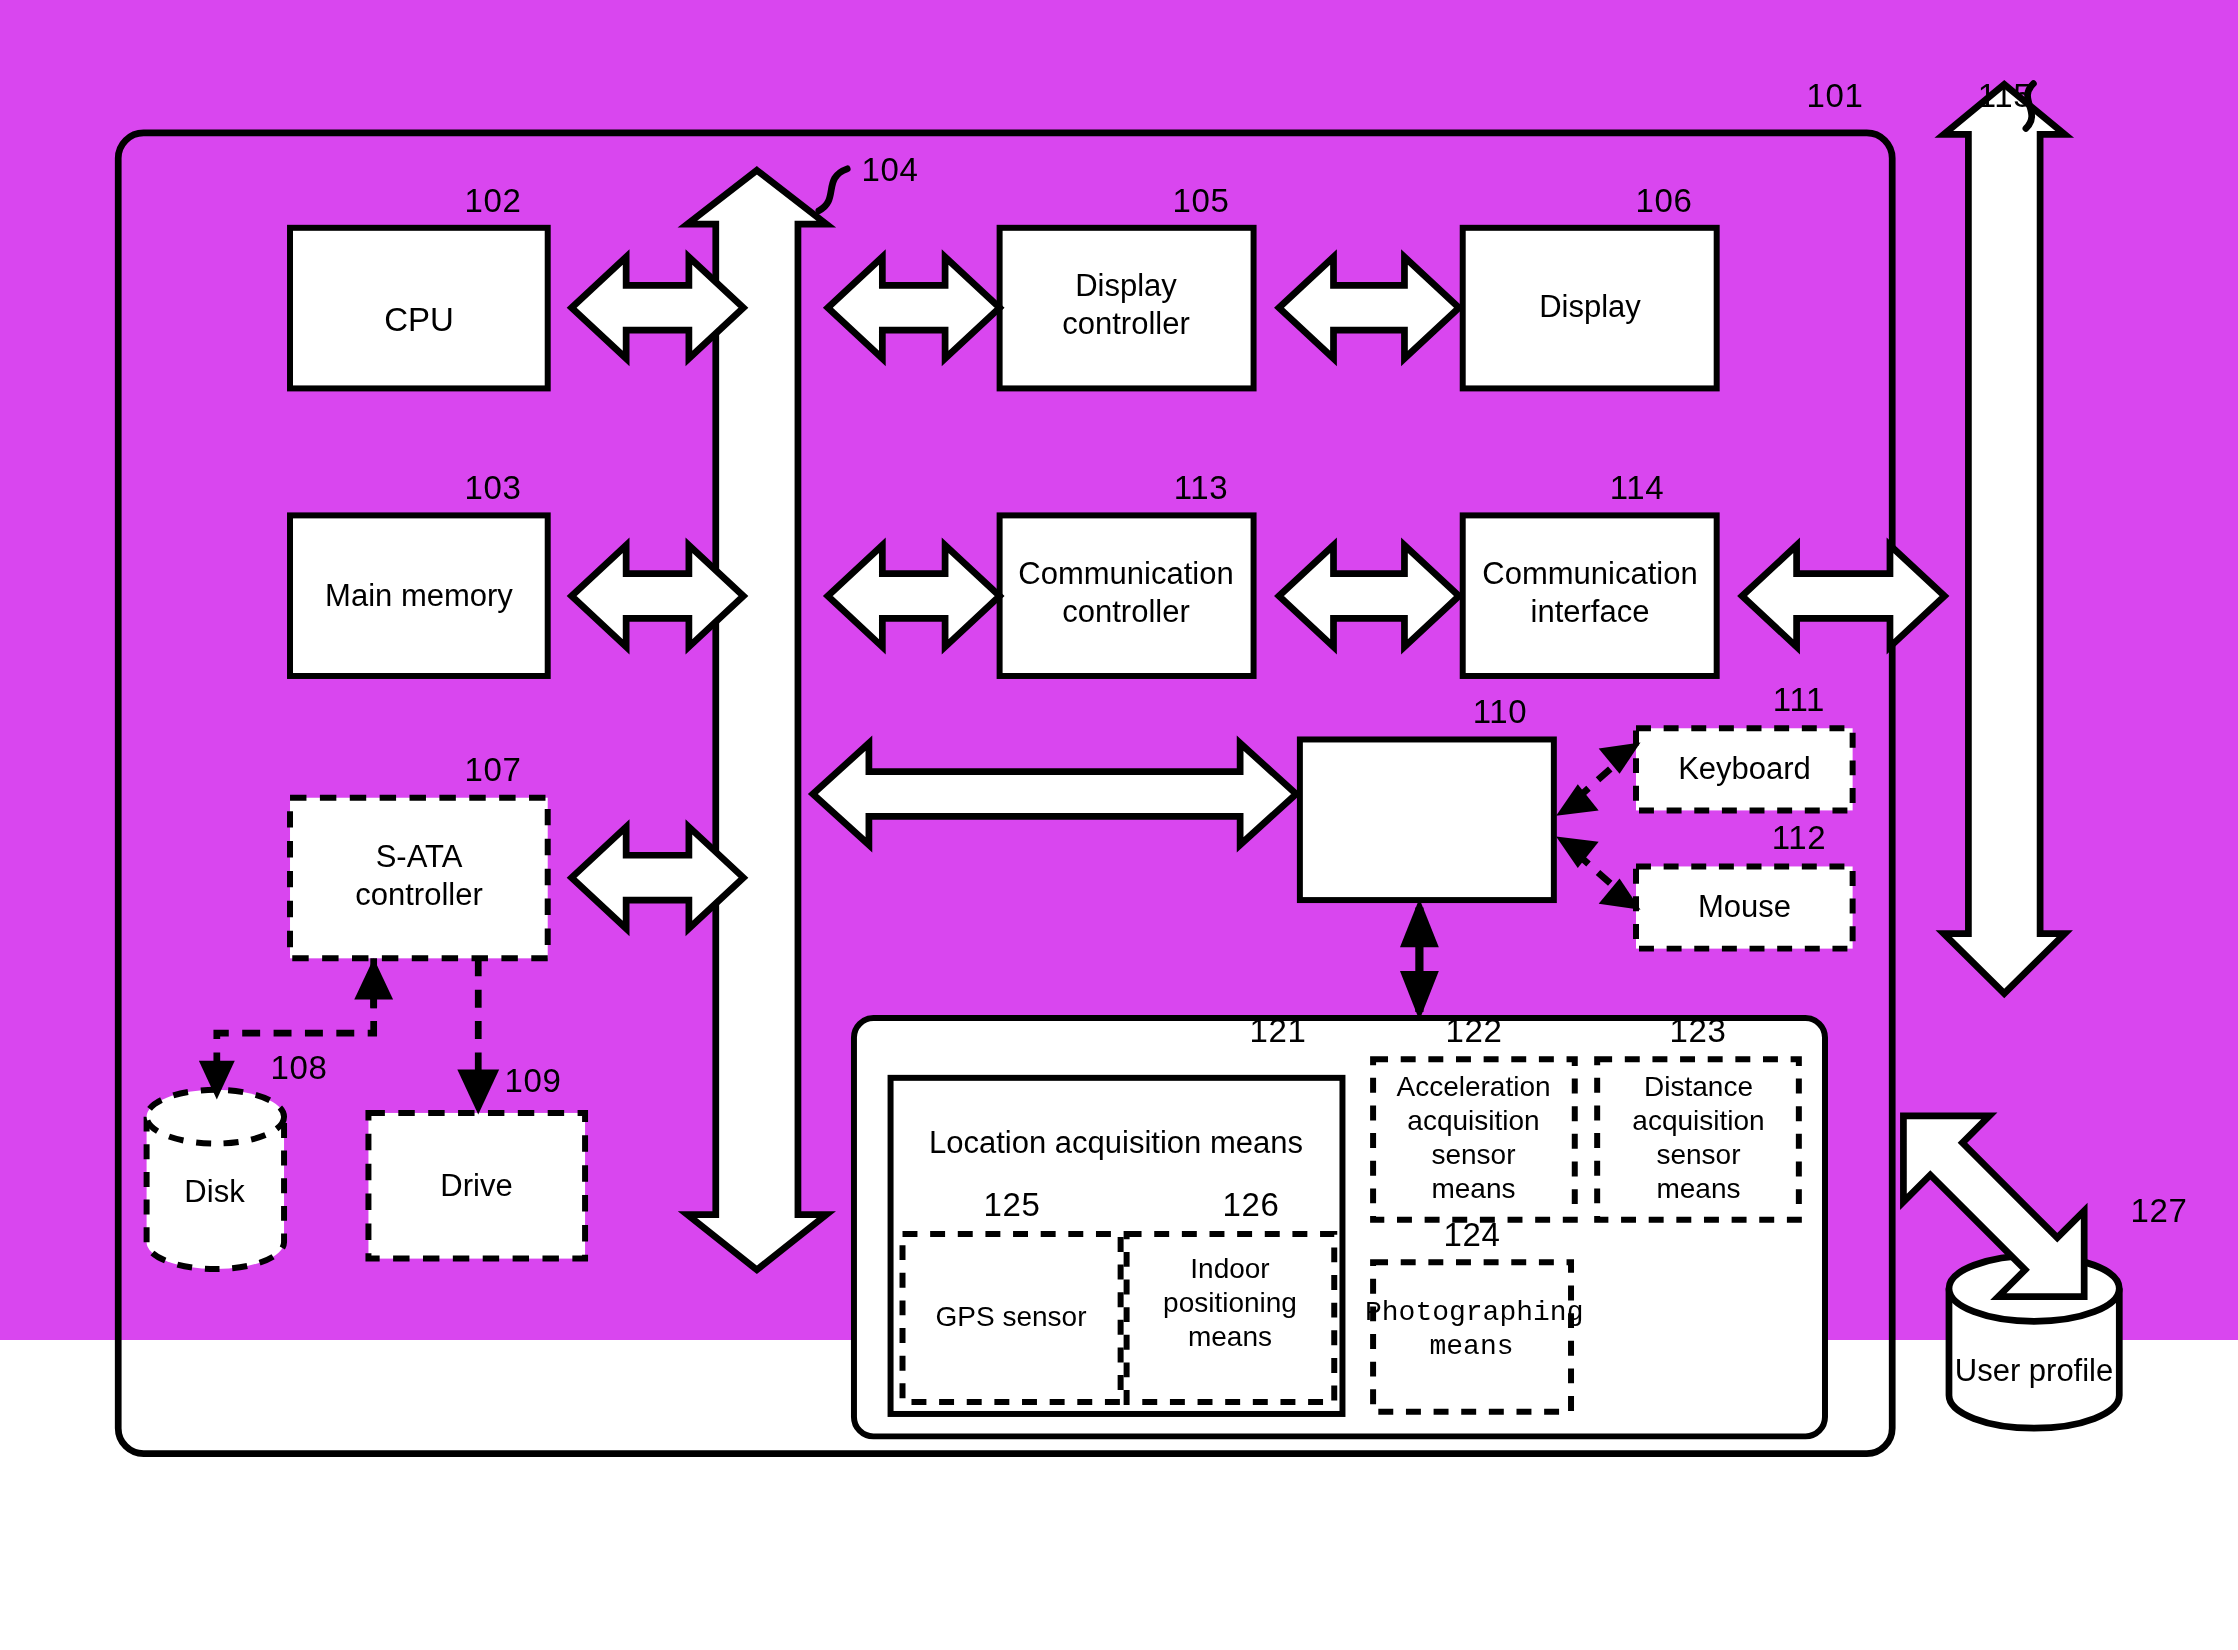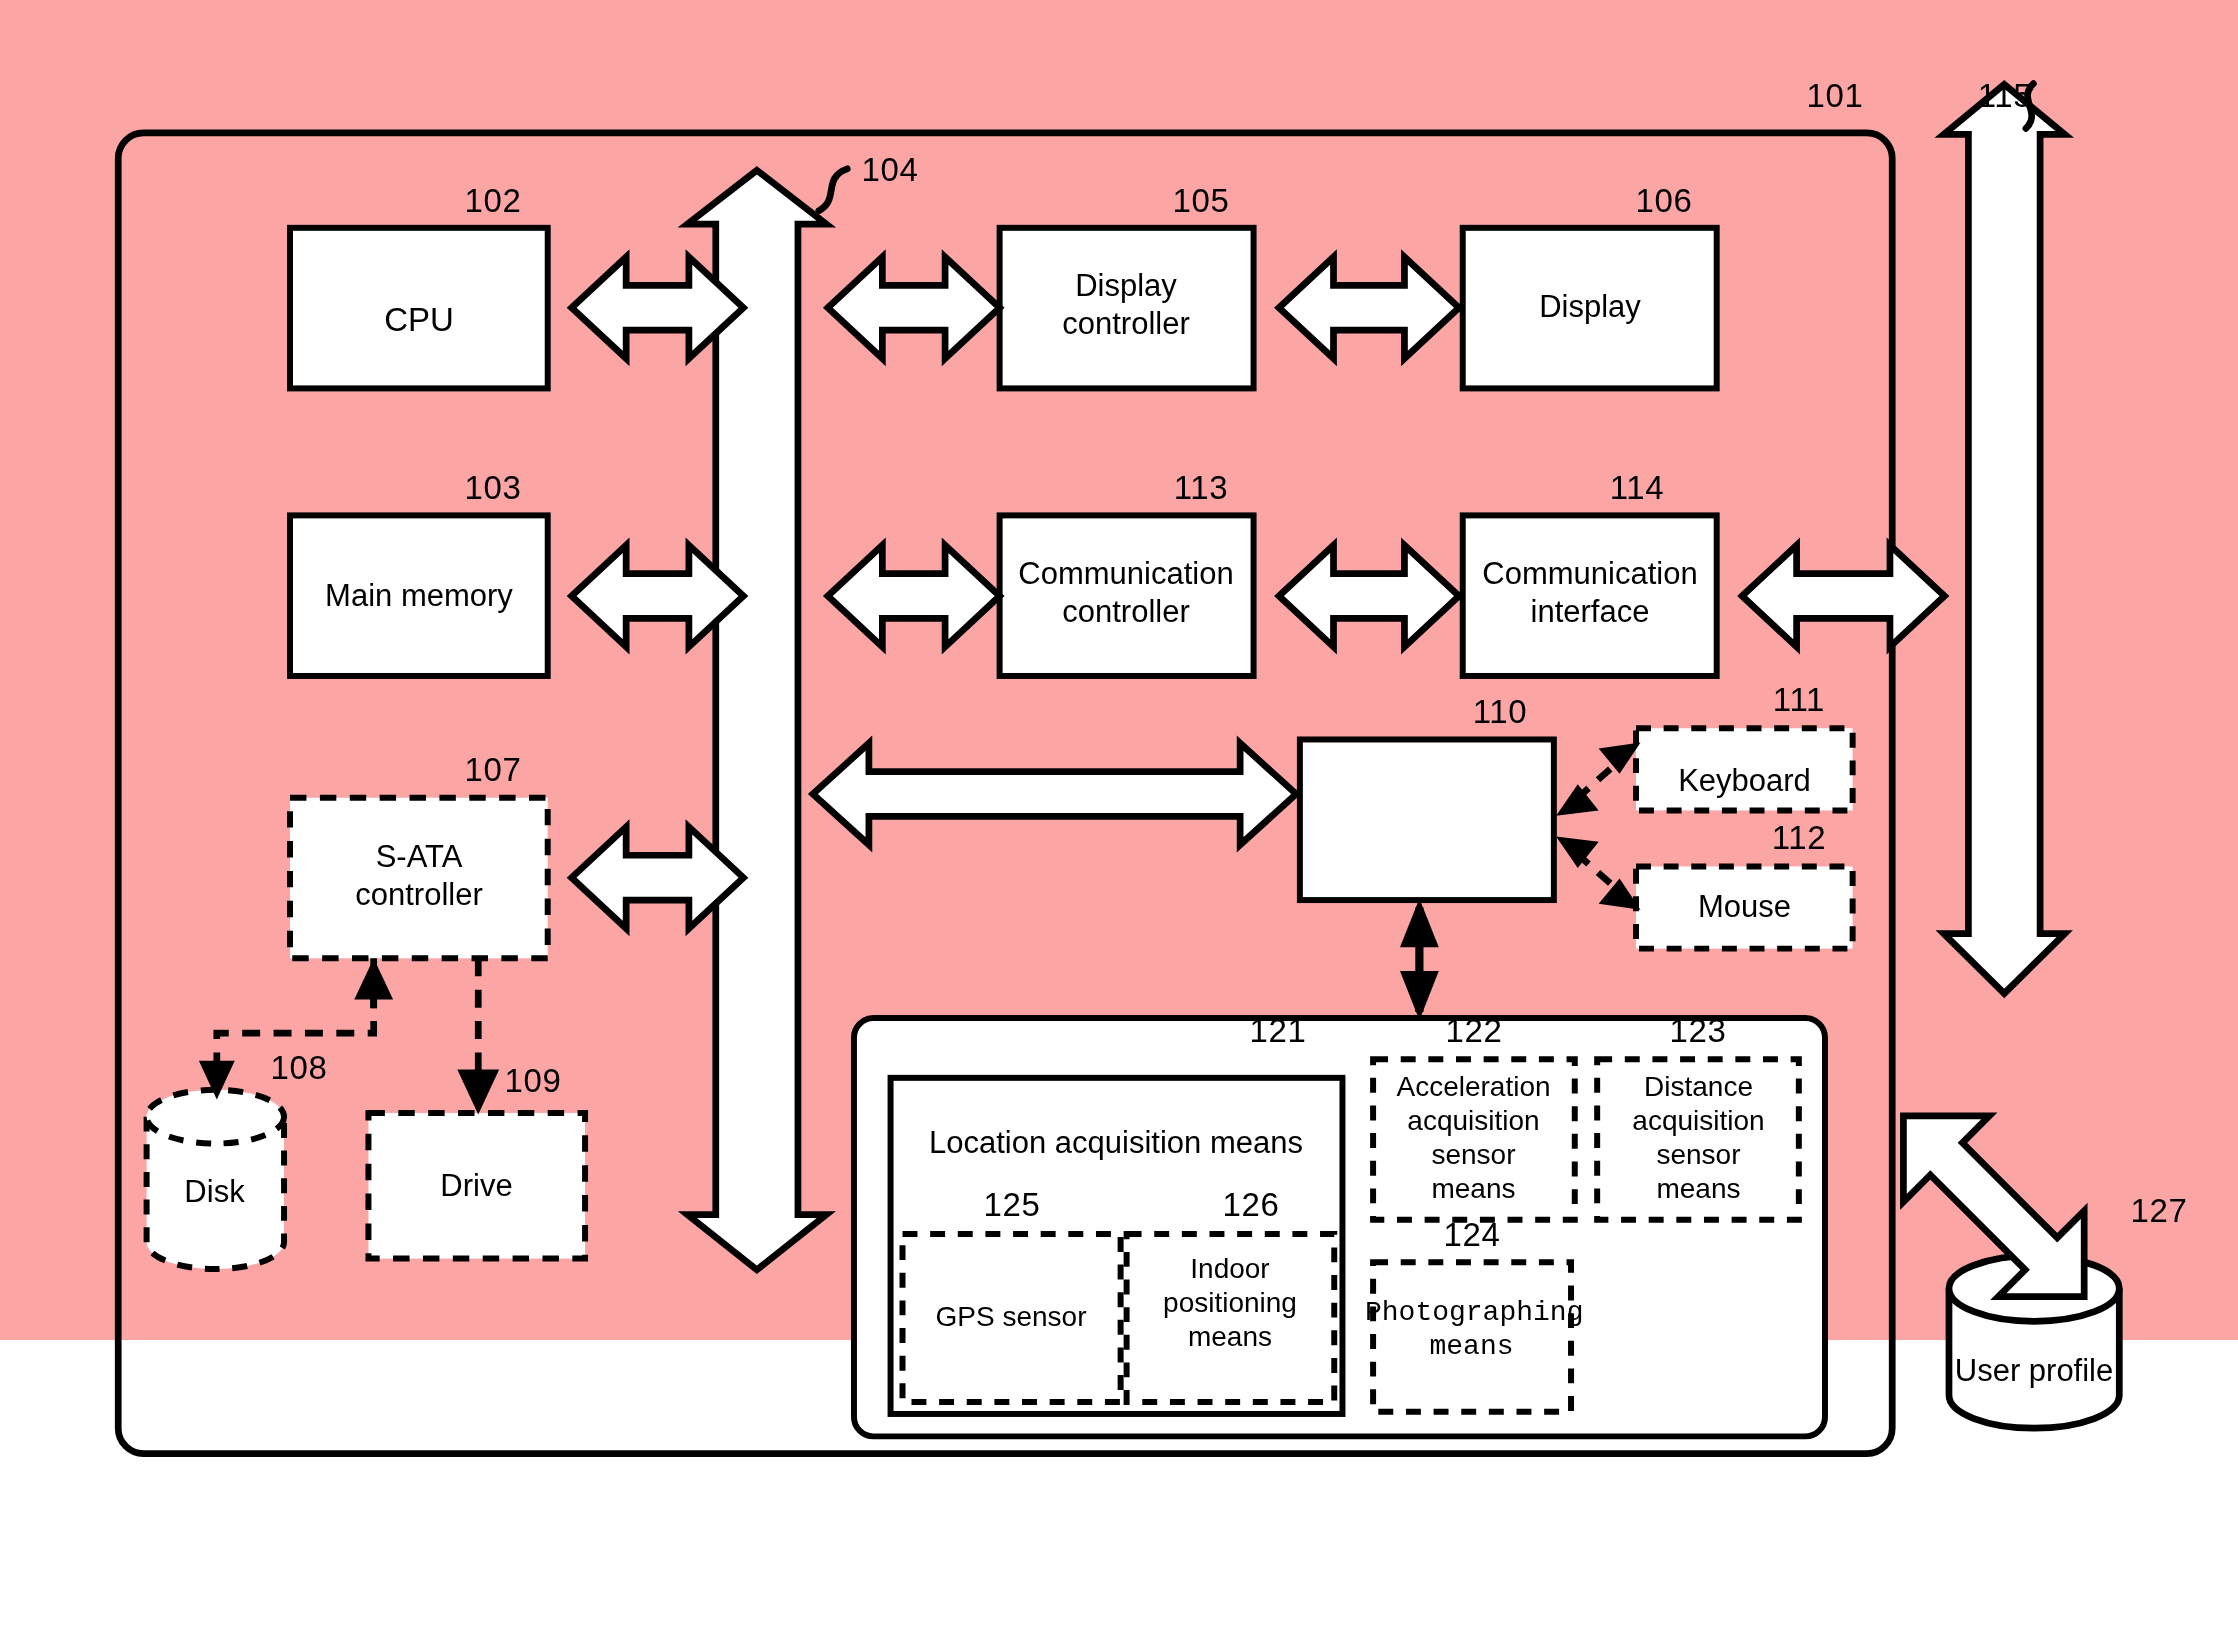--- a/index.html
+++ b/index.html
@@ -11,21 +11,21 @@
     width: 2239px;
     height: 1650px;
     font-family: "Liberation Sans", sans-serif;
     color: #000000;
     overflow: hidden;
   }
   #stage {
     position: relative;
     width: 2239px;
     height: 1340px;
-    background: #fca5a5;
+    background: #d946ef;
   }
   svg.layer {
     position: absolute;
     left: 0;
     top: 0;
     width: 2239px;
     height: 1650px;
   }
   
   .tx {
@@ -262,21 +262,21 @@
 
   <div class="tx boxlabel" style="left:1463px; top:288px; width:254px;">Display</div>
 
   <div class="tx boxlabel" style="left:993px; top:555px; width:266px;">Communication
 controller</div>
 
   <div class="tx boxlabel" style="left:1457px; top:555px; width:266px;">Communication
 interface</div>
 
 
-  <div class="tx boxlabel" style="left:1636px; top:750px; width:217px;margin-top:12px;">Keyboard</div>
+  <div class="tx boxlabel" style="left:1636px; top:750px; width:217px;">Keyboard</div>
 
   <div class="tx boxlabel" style="left:1636px; top:888px; width:217px;">Mouse</div>
 
   <div class="tx boxlabel" style="left:890px; top:1124px; width:452px;">Location acquisition means</div>
 
   <div class="tx boxlabel-sm" style="left:902px; top:1300px; width:218px;">GPS sensor</div>
 
   <div class="tx boxlabel-sm" style="left:1126px; top:1252px; width:208px;">Indoor
 positioning
 means</div>

